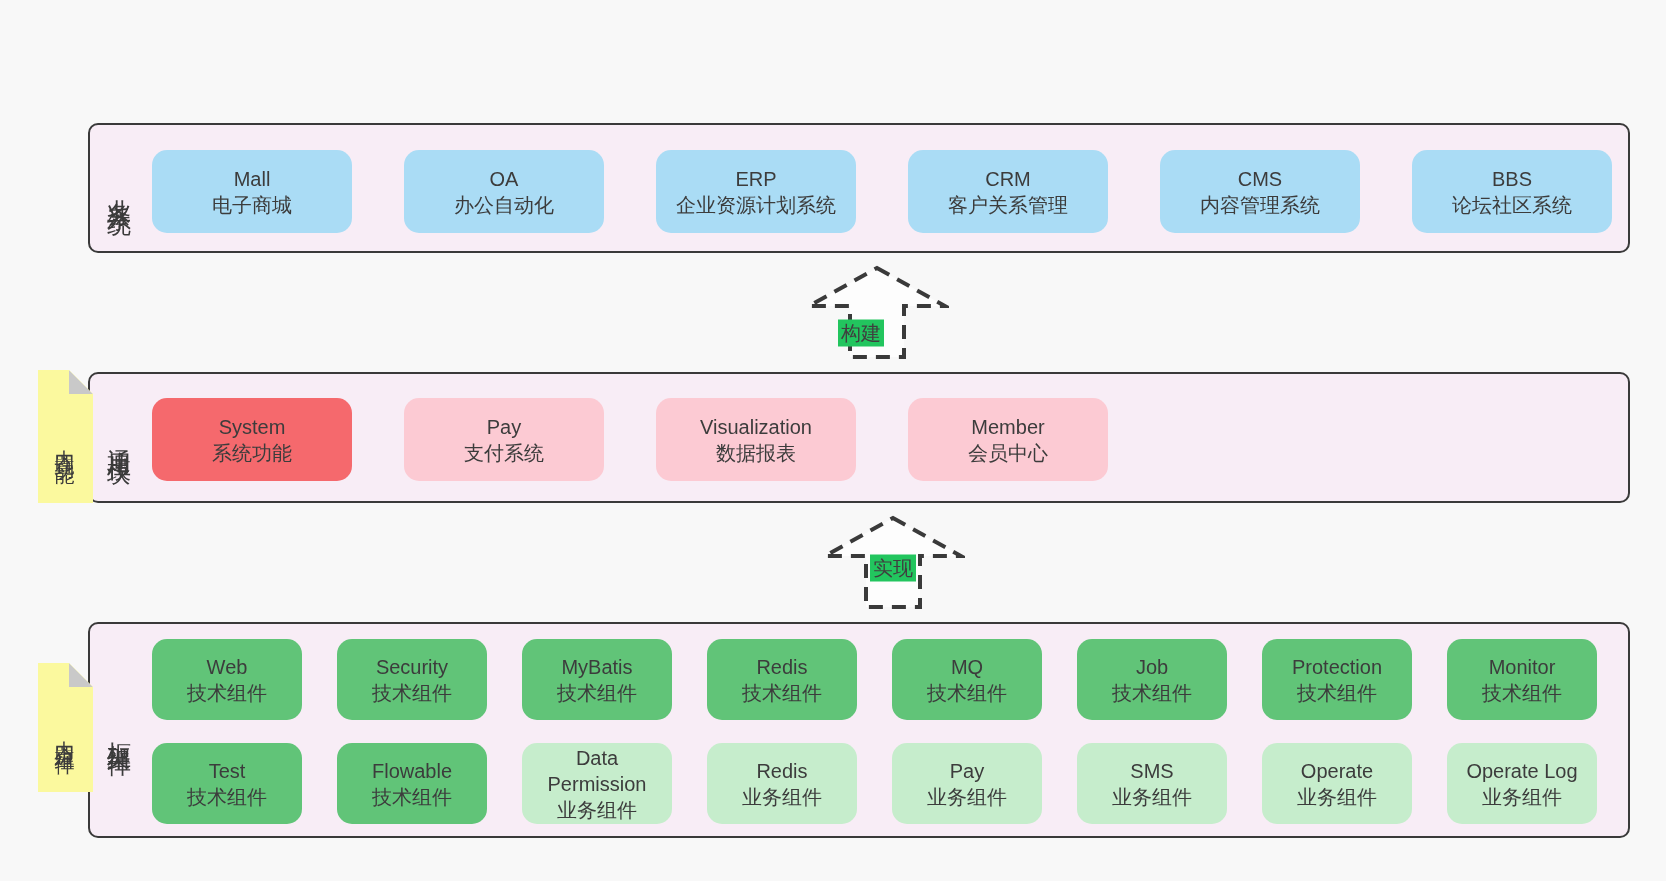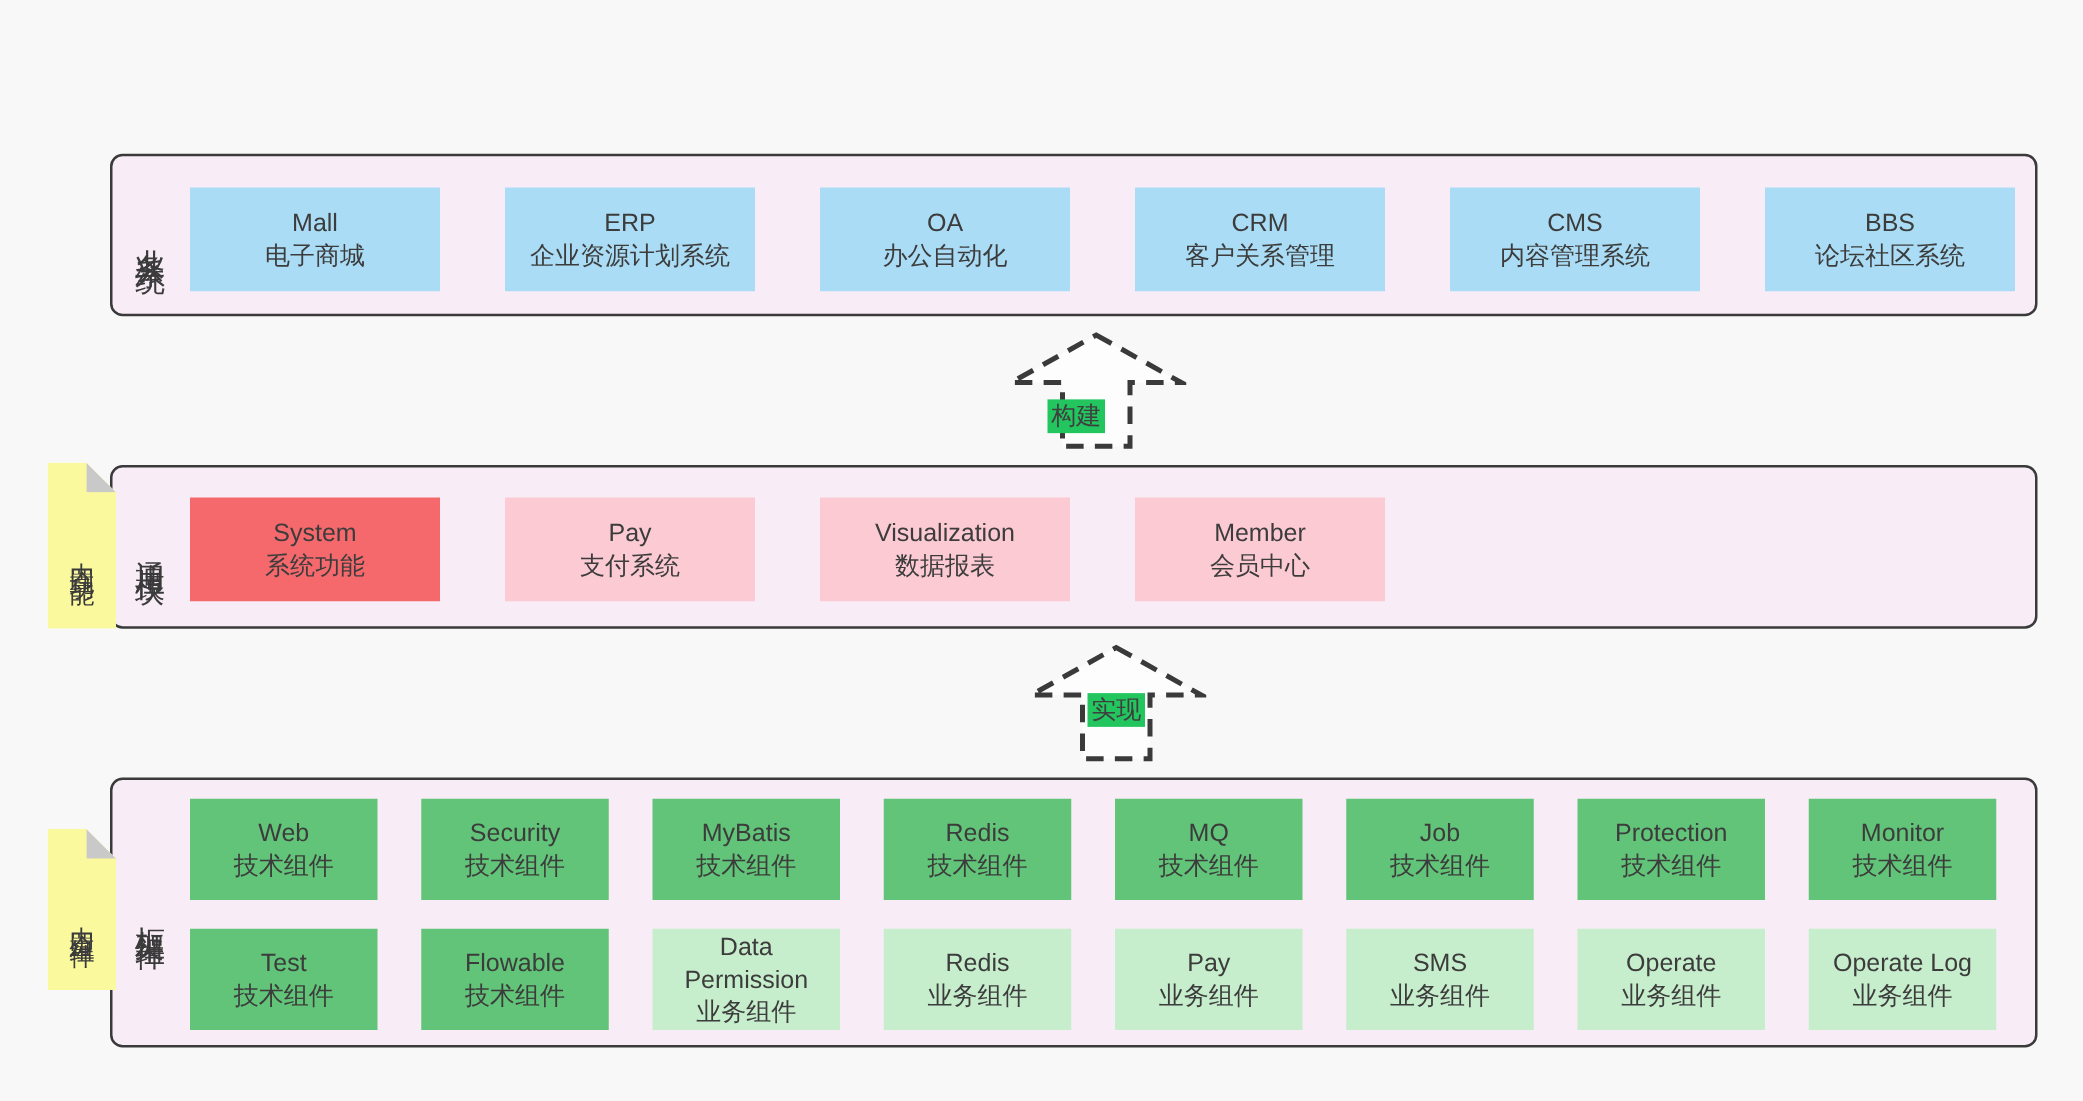--- a/index.html
+++ b/index.html
@@ -46,21 +46,21 @@
   .panel-2 .row-6 { top: 24px; }
   .row-8 { left: 62px; gap: 35px; }
   .row-8.first  { top: 15px; }
   .row-8.second { top: 119px; }
 
   .box {
     display: flex;
     flex-direction: column;
     align-items: center;
     justify-content: center;
-    border-radius: 0;
+    border-radius: 15px;
     text-align: center;
     font-size: 20px;
     line-height: 26px;
     color: #3c3c3c;
     box-sizing: border-box;
     padding: 2px 4px;
   }
   .row-6 .box { width: 200px; height: 83px; }
   .row-8 .box { width: 150px; height: 81px; text-align: center; }
 
@@ -130,26 +130,26 @@
 <div class="canvas">
 
   <section class="panel panel-1">
     <div class="panel-label">业务系统</div>
     <div class="row row-6">
         <div class="box blue">
           <div>Mall</div>
           <div>电子商城</div>
         </div>
         <div class="box blue">
+          <div>OA</div>
+          <div>办公自动化</div>
+        </div>
+        <div class="box blue">
           <div>ERP</div>
           <div>企业资源计划系统</div>
-        </div>
-        <div class="box blue">
-          <div>OA</div>
-          <div>办公自动化</div>
         </div>
         <div class="box blue">
           <div>CRM</div>
           <div>客户关系管理</div>
         </div>
         <div class="box blue">
           <div>CMS</div>
           <div>内容管理系统</div>
         </div>
         <div class="box blue">

